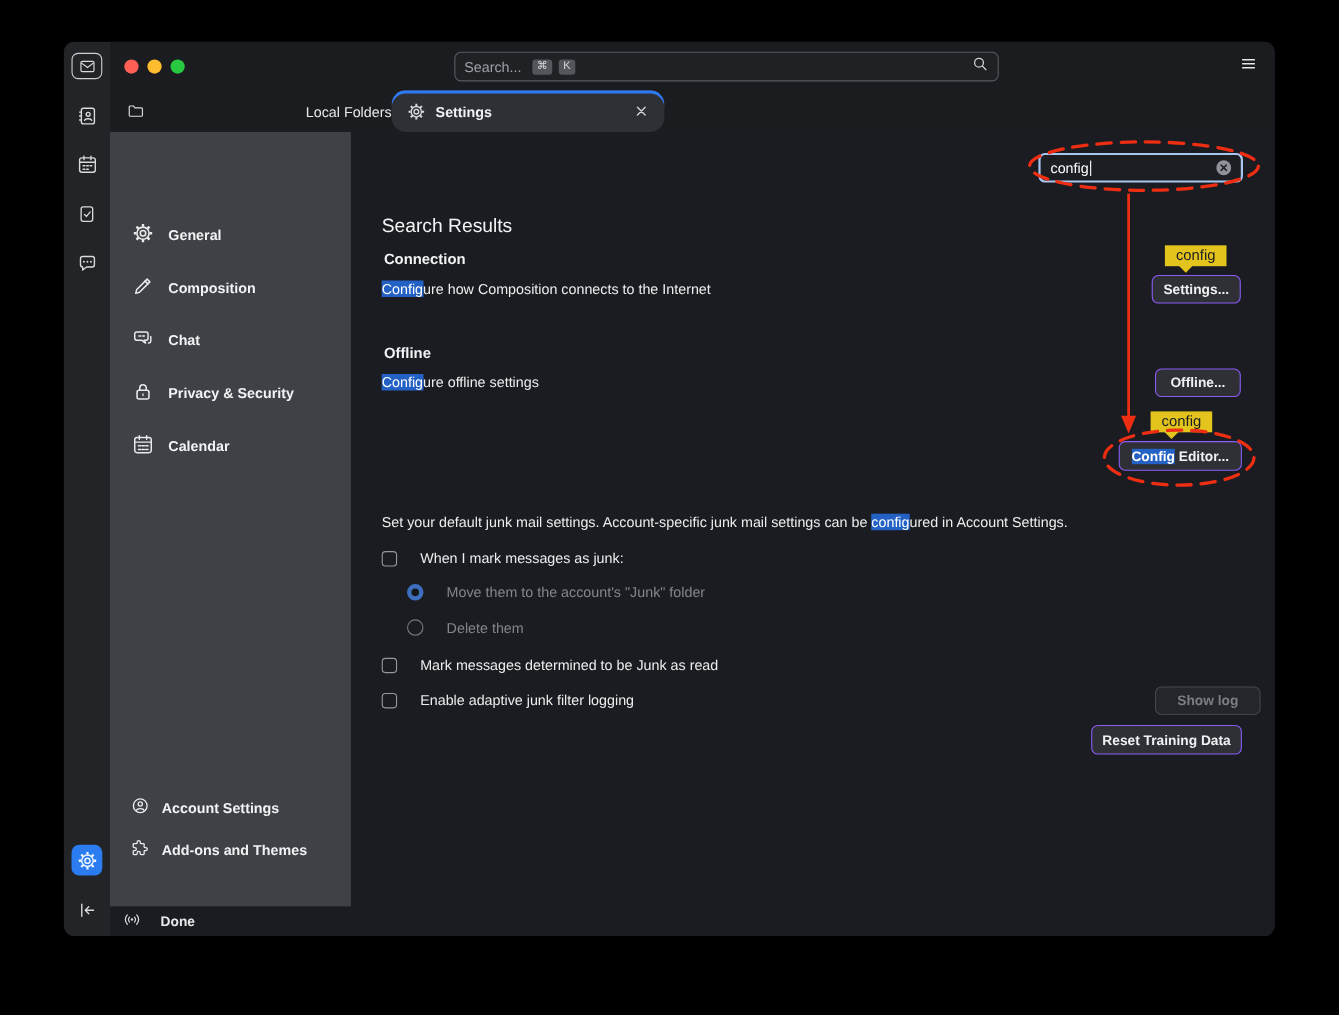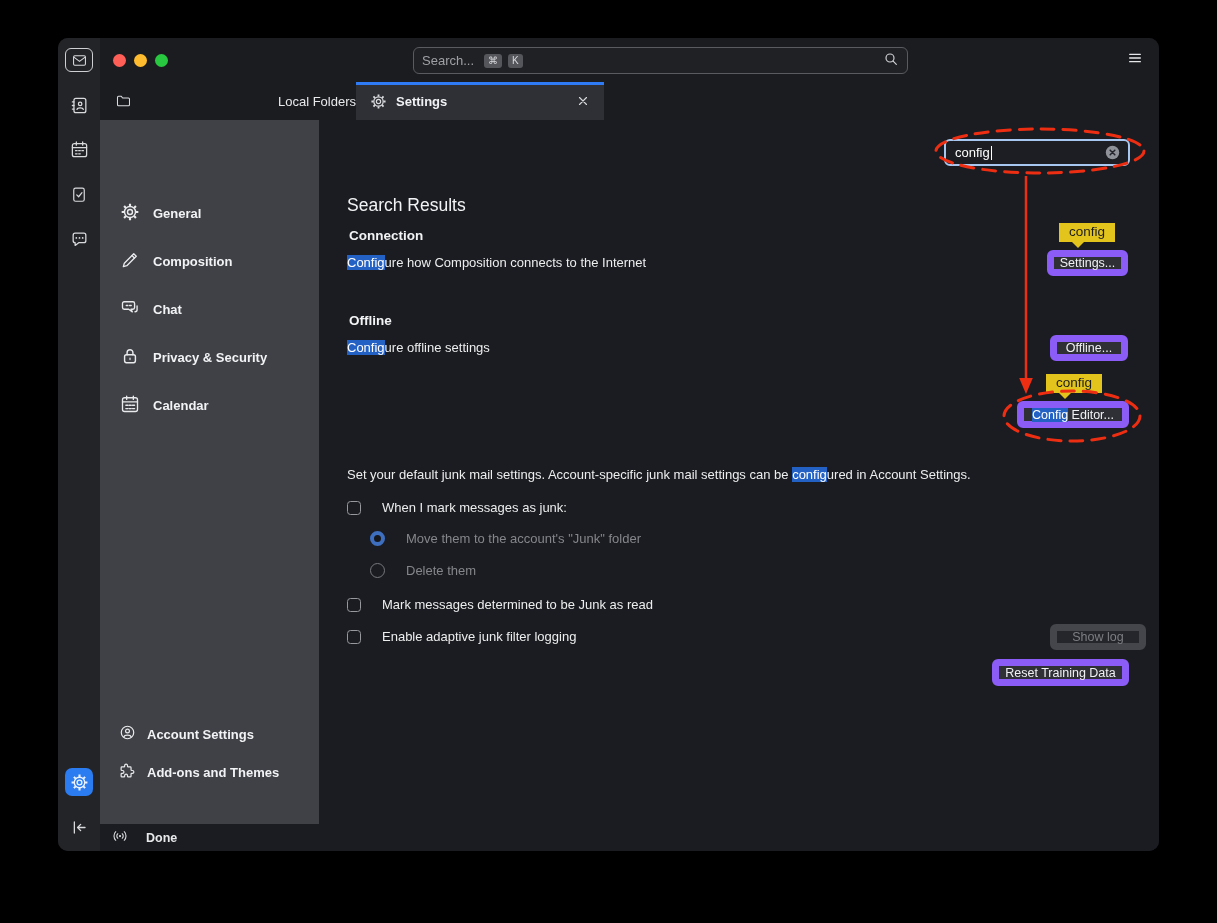--- a/index.html
+++ b/index.html
@@ -36,21 +36,21 @@
   .kbd{background:#55565b;color:#d8d9dc;font-size:10px;border-radius:3px;padding:2px 4px;line-height:1;}
   .gsearch .mag{margin-left:auto;color:#cfd0d3;}
   .hamburger{position:absolute;right:12px;top:12px;color:#e6e7e9;width:24px;height:20px;
     display:flex;align-items:center;justify-content:center;}
 
   .tabstrip{position:relative;height:38px;background:#1b1c20;flex:0 0 38px;}
   .tab-local{position:absolute;left:0;top:0;width:256px;height:38px;display:flex;align-items:center;
     padding-left:15px;gap:10px;color:#e8e9eb;font-size:13px;justify-content:space-between;}
   .tab-settings{position:absolute;left:256px;top:0;width:248px;height:38px;background:#2e3035;
     box-shadow:inset 0 3px 0 0 #2f7bf6;display:flex;align-items:center;padding:0 10px 0 14px;gap:9px;
-    color:#f1f2f4;font-size:13px;font-weight:600;}
+    color:#f1f2f4;font-size:13px;font-weight:600;border-radius:13px;}
   .tab-close{margin-left:auto;color:#d6d7da;width:22px;height:22px;display:flex;align-items:center;justify-content:center;}
   .tab-icon{color:#d9dadd;display:flex;}
 
   
   .bodyarea{position:relative;flex:1;background:#1b1c21;}
   .navpanel{position:absolute;left:0;top:0;width:219px;height:calc(100% - 27px);
     background:#3f4146;display:flex;flex-direction:column;padding-top:69px;}
   .nav-item{height:48px;display:flex;align-items:center;padding-left:20px;gap:13px;
     color:#f2f3f5;font-size:13px;font-weight:600;}
   .nav-item svg{color:#e9eaec;flex:0 0 auto;}
@@ -67,22 +67,22 @@
     border-radius:6px;background:#1d1e23;display:flex;align-items:center;padding:0 7px 0 9px;}
   .sfield .val{font-size:13px;color:#fff;}
   .caret{display:inline-block;width:1px;height:14px;background:#fff;margin-left:1px;vertical-align:-2px;}
   .clear-btn{margin-left:auto;display:flex;}
 
   .h-results{position:absolute;left:28px;top:75px;font-size:17.5px;font-weight:400;color:#f2f3f4;}
   .h-sub{position:absolute;font-size:13.5px;font-weight:700;color:#f2f3f4;}
   .t-line{position:absolute;font-size:13px;color:#eceded;}
   .hl-blue{background:#2361c4;color:#fff;}
 
-  .btn{position:absolute;background:#2e3035;border:7px solid #8b5cf6;border-radius:6px;
-    color:#f0f1f3;font-size:12.5px;font-weight:400;display:flex;align-items:center;justify-content:center;}
+  .btn{position:absolute;background:#2e3035;border:1px solid #8b5cf6;border-radius:6px;
+    color:#f0f1f3;font-size:12.5px;font-weight:700;display:flex;align-items:center;justify-content:center;}
   .btn .pre{white-space:pre;}
   .btn-disabled{background:#25262b;border-color:#45464b;color:#7d7e84;}
 
   .tooltip{position:absolute;background:#e3c41d;color:#1c1d22;font-size:13.5px;
     padding:1px 10px 3px;z-index:5;}
   .tooltip:after{content:"";position:absolute;left:12px;bottom:-6px;width:0;height:0;
     border-left:7px solid transparent;border-right:7px solid transparent;border-top:7px solid #e3c41d;}
 
   .row{position:absolute;display:flex;align-items:center;gap:21px;font-size:13px;color:#eceded;}
   .checkbox{width:14px;height:14px;border:1.5px solid #97989d;border-radius:3.5px;background:transparent;flex:0 0 auto;}

